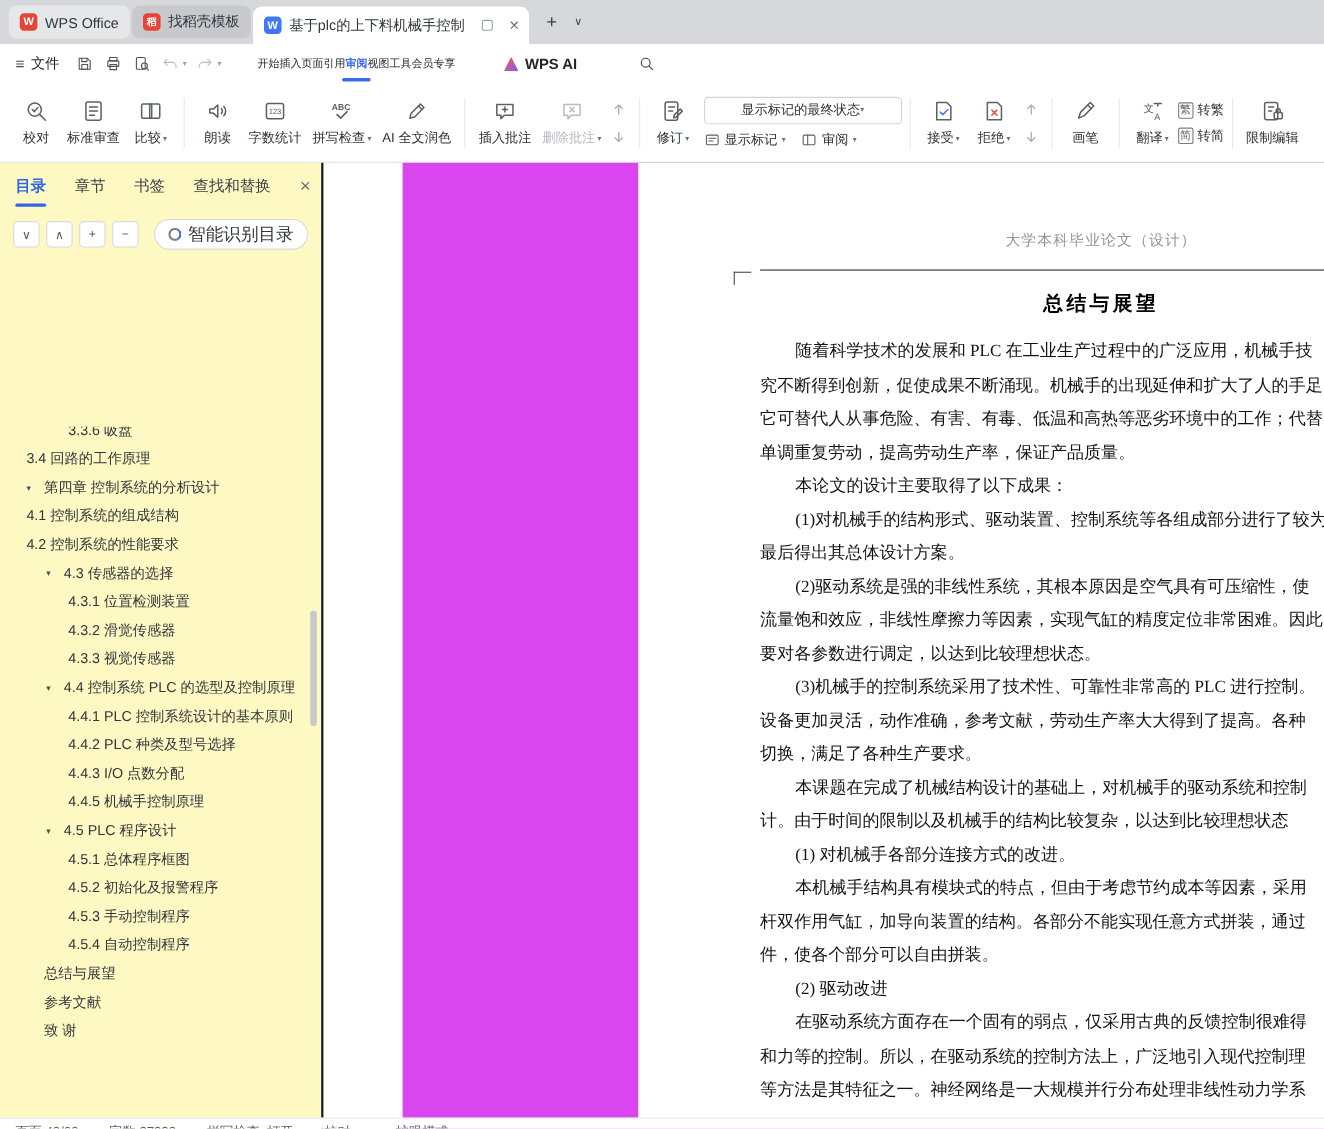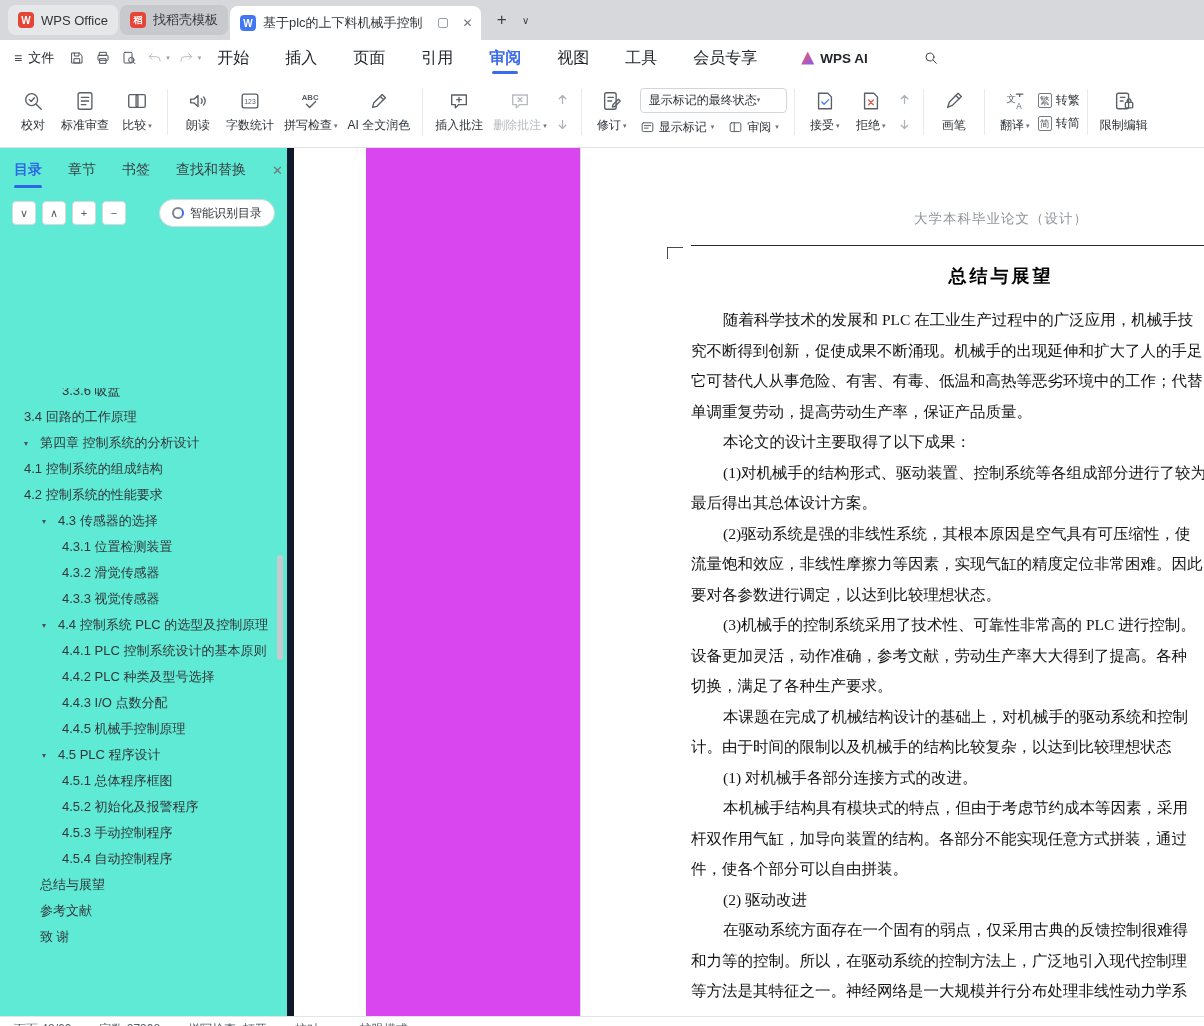--- a/index.html
+++ b/index.html
@@ -23,21 +23,21 @@
 
   
   .menubar { position:absolute; top:40px; left:0; width:100%; height:36px; background:#fff; display:flex; align-items:center; padding:0 14px; }
   .filemenu { display:flex; align-items:center; gap:6px; font-size:13px; color:#23272c; }
   .burger { font-size:14px; color:#44494f; }
   .qicons { display:flex; align-items:center; gap:1px; margin-left:10px; }
   .qbtn { width:25px; height:25px; border-radius:4px; display:flex; align-items:center; justify-content:center; color:#4d535a; }
   .qbtn svg { width:16px; height:16px; stroke:currentColor; fill:none; stroke-width:1.5; stroke-linecap:round; stroke-linejoin:round; }
   .qbtn.gray { color:#b9bec4; }
   .qdd { font-size:7px; color:#9aa0a6; margin:0 3px 0 -2px; }
-  .mtabs { display:flex; gap:36px; margin-left:13px; font-size:16px; color:#23272c; height:36px; }
+  .mtabs { display:flex; margin-left:30px; font-size:10px; color:#23272c; height:36px; }
   .mtab { position:relative; display:flex; align-items:center; white-space:nowrap; }
   .mtab.active { color:#3a6be8; font-weight:bold; }
   .mtab.active::after { content:""; position:absolute; left:50%; transform:translateX(-50%); bottom:2px; width:26px; height:3px; border-radius:2px; background:#3a6be8; }
   .wpsai { display:flex; align-items:center; gap:6px; margin-left:44px; font-size:13.5px; font-weight:bold; color:#23272c; }
   .ailogo { width:13px; height:13px; background:linear-gradient(135deg,#ff5b4d,#7b5bff); clip-path:polygon(50% 0,100% 100%,0 100%); }
   .msearch { margin-left:50px; width:26px; height:26px; display:flex; align-items:center; justify-content:center; color:#44494f; }
   .msearch svg { width:16px; height:16px; stroke:currentColor; fill:none; stroke-width:1.5; stroke-linecap:round; }
 
   
   .ribbon { position:absolute; top:76px; left:0; width:100%; height:72px; background:#fff; border-bottom:1px solid #e1e3e5; display:flex; align-items:center; padding:0 10px; }
@@ -46,37 +46,37 @@
   .rbtn { display:flex; flex-direction:column; align-items:center; justify-content:center; gap:4px; min-width:46px; padding:4px 5px; border-radius:5px; }
   .rico { height:24px; display:flex; align-items:center; justify-content:center; color:#596066; }
   .rico svg { width:22px; height:22px; stroke:currentColor; fill:none; stroke-width:1.5; stroke-linecap:round; stroke-linejoin:round; }
   .rlab { font-size:12px; color:#2c3238; display:flex; align-items:center; gap:2px; white-space:nowrap; }
   .dd { font-size:7px; color:#6b7177; }
   .rbtn.disabled .rlab, .rbtn.disabled .rico { color:#b7bcc2; }
   .rstack { display:flex; flex-direction:column; gap:3px; justify-content:center; }
   .rsm { width:22px; height:22px; display:flex; align-items:center; justify-content:center; color:#adb3b9; }
   .rsm svg { width:13px; height:13px; stroke:currentColor; fill:none; stroke-width:1.6; stroke-linecap:round; stroke-linejoin:round; }
   .revcol { display:flex; flex-direction:column; gap:6px; margin-left:5px; }
-  .combo { width:147px; height:25px; border:1px solid #d2d6db; border-radius:4px; display:flex; align-items:center; justify-content:flex-start; padding:0 8px; font-size:12px; color:#2c3238; background:#fff; }
+  .combo { width:180px; height:25px; border:1px solid #d2d6db; border-radius:4px; display:flex; align-items:center; justify-content:center; padding:0 8px; font-size:12px; color:#2c3238; background:#fff; }
   .revrow { display:flex; gap:14px; align-items:center; }
   .sbtn { display:flex; align-items:center; gap:4px; font-size:12px; color:#2c3238; white-space:nowrap; }
   .sico { display:flex; color:#596066; }
   .sico svg { width:15px; height:15px; stroke:currentColor; fill:none; stroke-width:1.6; stroke-linecap:round; stroke-linejoin:round; }
   .cchar { font-size:10px; line-height:13px; border:1px solid #767c83; border-radius:2px; padding:0 1px; color:#596066; }
 
   
-  .sidebar { position:absolute; top:148px; left:0; width:294px; bottom:0; background:#5eead4; border-right:7px solid #0f172a; }
+  .sidebar { position:absolute; top:148px; left:0; width:294px; bottom:0; background:#fef9c3; border-right:2px solid #0f172a; }
   .stabs { height:44px; display:flex; align-items:center; padding:0 14px; gap:26px; font-size:14px; color:#3b4046; }
   .stab { position:relative; height:44px; display:flex; align-items:center; white-space:nowrap; }
   .stab.active { color:#2f66e5; font-weight:bold; }
   .stab.active::after { content:""; position:absolute; left:50%; transform:translateX(-50%); bottom:4px; width:28px; height:3px; border-radius:2px; background:#2f66e5; }
   .sclose { margin-left:auto; color:#6f757c; font-size:13px; }
   .stools { height:42px; display:flex; align-items:center; padding:0 12px; gap:6px; }
   .tbtn { width:24px; height:24px; border:1px solid #d6d9dd; border-radius:4px; display:flex; align-items:center; justify-content:center; color:#555a60; font-size:11px; background:#fff; }
-  .smart { margin-left:auto; height:28px; border:1px solid #d6d9dd; border-radius:14px; display:flex; align-items:center; gap:6px; padding:0 12px; font-size:12px; color:#33383e; background:#fff; }
+  .smart { margin-left:auto; height:28px; border:1px solid #d6d9dd; border-radius:14px; display:flex; align-items:center; gap:6px; padding:0 12px; font-size:16px; color:#33383e; background:#fff; }
   .aidot { width:12px; height:12px; border-radius:50%; border:2px solid #7b828a; border-right-color:#3a6be8; }
   .tree { position:absolute; top:240px; left:0; right:12px; bottom:10px; overflow:hidden; }
   .trow { height:26px; display:flex; align-items:center; font-size:13px; color:#33373c; padding-left:40px; white-space:nowrap; }
   .trow:first-of-type { margin-top:-10px; }
   .trow .arr { display:none; width:16px; font-size:8px; color:#4d5258; flex:none; }
   .trow.exp .arr { display:inline-flex; }
   .trow.exp { padding-left:24px; }
   .trow.lvl2 { padding-left:24px; }
   .trow.lvl2.exp { padding-left:42px; }
   .trow.lvl3 { padding-left:62px; }

